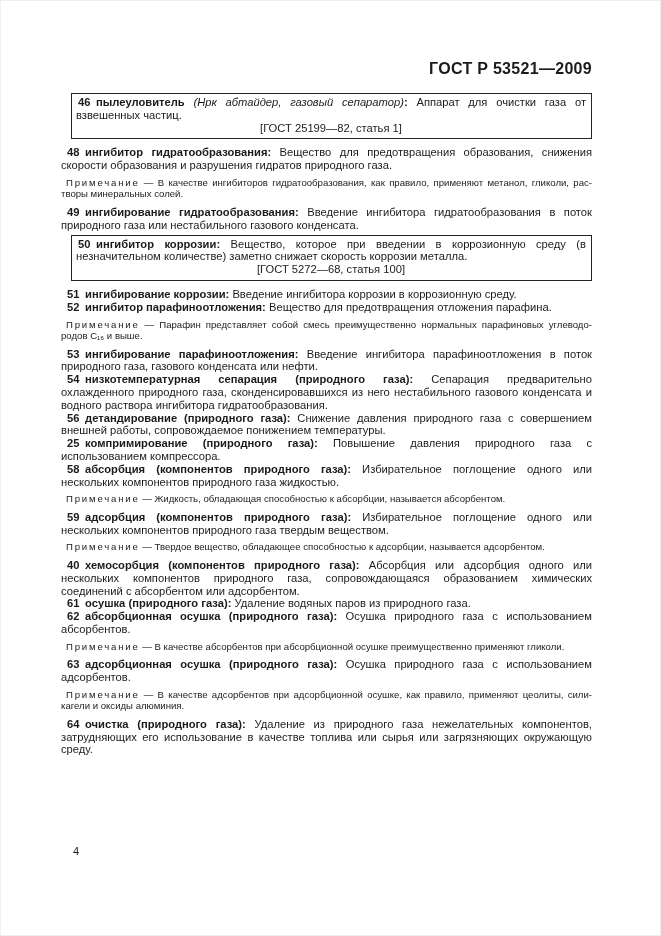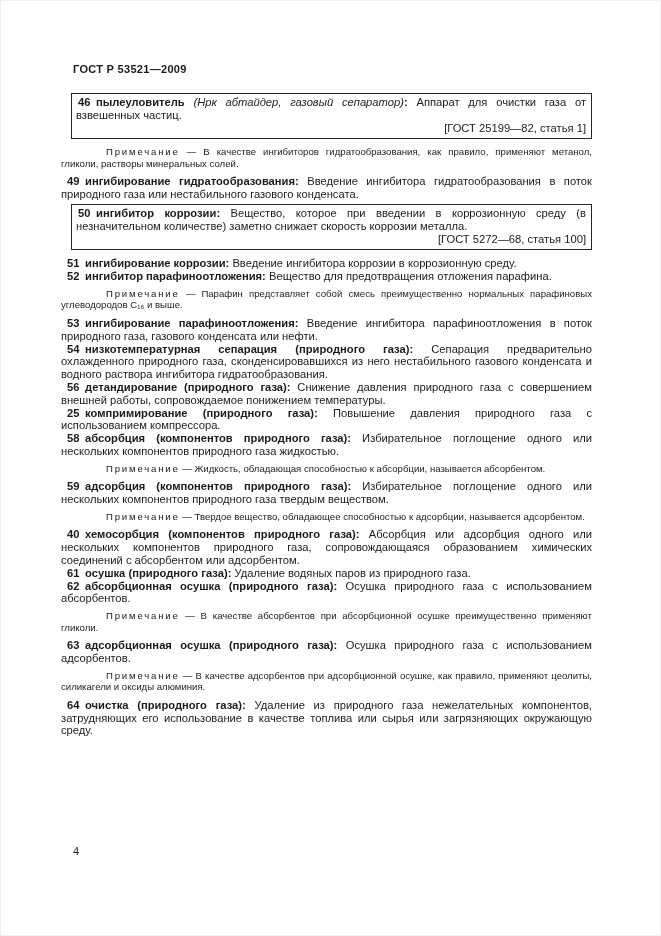--- a/index.html
+++ b/index.html
@@ -9,50 +9,51 @@
     width:661px; height:936px;
     background:#ffffff;
     font-family:"Liberation Sans", sans-serif;
     color:#1b1b1b;
     overflow:hidden;
     box-shadow: inset 0 0 0 1px #efefef;
   }
   .content { position:absolute; left:61px; top:62px; width:531px; }
   .doc-header {
     font-weight:bold;
-    font-size:11px;
+    font-size:16px;
     line-height:14px;
     margin:0 0 17px 12px;
     letter-spacing:0.3px;
+    text-align:right;
   }
   .entry-wrap { margin:0; }
   .entry-box {
     font-size:11.2px;
     line-height:12.8px;
     text-align:justify;
   }
   .entry-wrap.boxed .entry-box {
     border:1.5px solid #252525;
     margin:3px 0 7px 10px;
     padding:2px 5px 4px 4px;
   }
   .term-para { text-indent:6px; margin:0; }
   .boxed .term-para { text-indent:2px; }
   .t-num, .t-term, .t-colon { font-weight:bold; }
   .t-syn { font-style:italic; font-weight:normal; }
-  .t-src { text-align:right; text-indent:0; }
+  .t-src { text-align:center; text-indent:0; }
   .note {
     font-size:9.6px;
     line-height:11.5px;
     text-align:justify;
     text-indent:5px;
     margin:5px 0 6px 0;
     color:#222222;
   }
-  .note-label { letter-spacing:1.8px;margin-left:40px; }
+  .note-label { letter-spacing:1.8px; }
   .page-number {
     position:absolute;
     left:73px; top:845px;
     font-size:11px;
   }
 </style>
 </head>
 <body>
 
 <div class="page">
@@ -62,20 +63,23 @@
   <div class="entry-wrap boxed">
     <div class="entry-box">
             <p class="term-para"><b class="t-num">46 </b><b class="t-term">пылеуловитель</b><i class="t-syn"> (Нрк абтайдер, газовый сепаратор)</i><b class="t-colon">:</b><span class="t-def"> Аппарат для очистки газа от взвешенных частиц.</span></p>
             <div class="t-src">[ГОСТ 25199—82, статья 1]</div>
           </div>
 
   </div>
 
 
   <div class="entry-wrap">
+    <div class="entry-box">
+            <p class="term-para"><b class="t-num">48 </b><b class="t-term">ингибитор гидратообразования</b><b class="t-colon">:</b><span class="t-def"> Вещество для предотвращения образования, снижения скорос­ти образования и разрушения гидратов природного газа.</span></p>
+          </div>
     <p class="note"><span class="note-label">Примечание</span><span class="note-text"> — В качестве ингибиторов гидратообразования, как правило, применяют метанол, гликоли, рас­творы минеральных солей.</span></p>
   </div>
 
   <div class="entry-wrap">
     <div class="entry-box">
             <p class="term-para"><b class="t-num">49 </b><b class="t-term">ингибирование гидратообразования</b><b class="t-colon">:</b><span class="t-def"> Введение ингибитора гидратообразования в поток природ­ного газа или нестабильного газового конденсата.</span></p>
           </div>
 
   </div>
 

